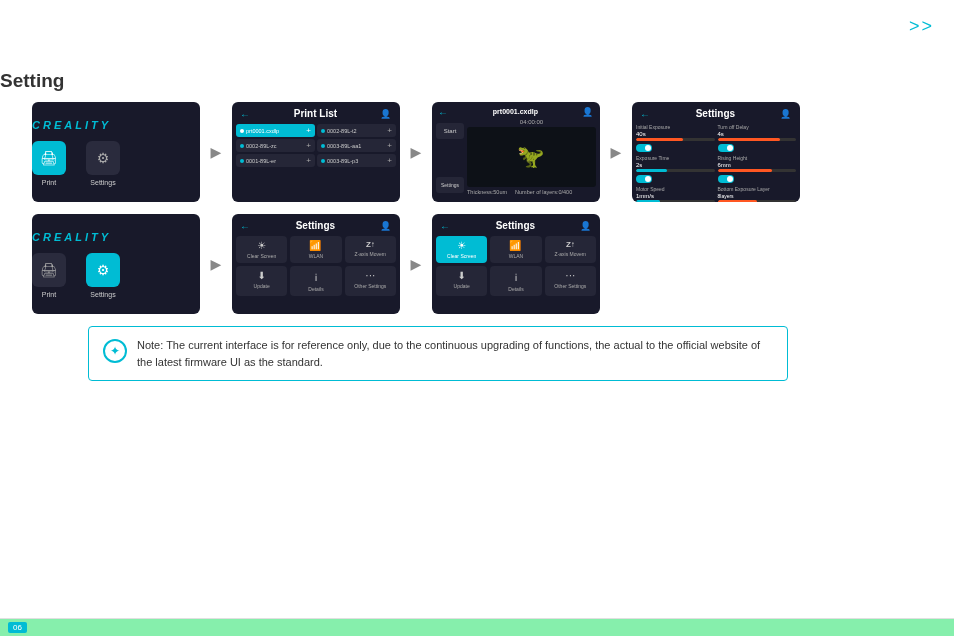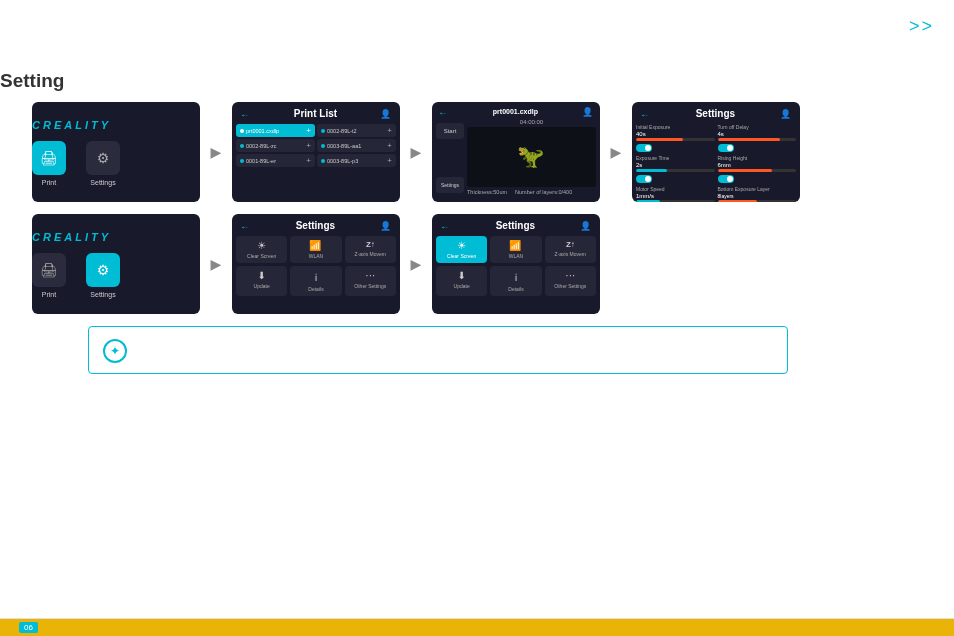--- a/index.html
+++ b/index.html
@@ -337,25 +337,25 @@
       line-height: 1.5;
     }
 
     
     .bottom-bar {
       position: absolute;
       bottom: 0;
       left: 0;
       right: 0;
       height: 18px;
-      background: #eab308;
+      background: #86efac;
       border-top: 1px solid #e0e0e0;
       display: flex;
       align-items: center;
-      padding: 0 19px;
+      padding: 0 8px;
     }
     .bottom-page-num {
       background: #00bcd4;
       color: #fff;
       font-size: 8px;
       padding: 1px 5px;
       border-radius: 2px;
     }
 
     
@@ -627,17 +627,18 @@
           <span class="smi-label">Other Settings</span>
         </div>
       </div>
     </div>
   </div>
 
 </div>
 
 <div class="note-box">
   <div class="note-icon">✦</div>
+  <div class="note-text">Note: The current interface is for reference only, due to the continuous upgrading of functions, the actual to the official website of the latest firmware UI as the standard.</div>
 </div>
 
 <div class="bottom-bar">
   <span class="bottom-page-num">06</span>
 </div>
 
 </body></html>

